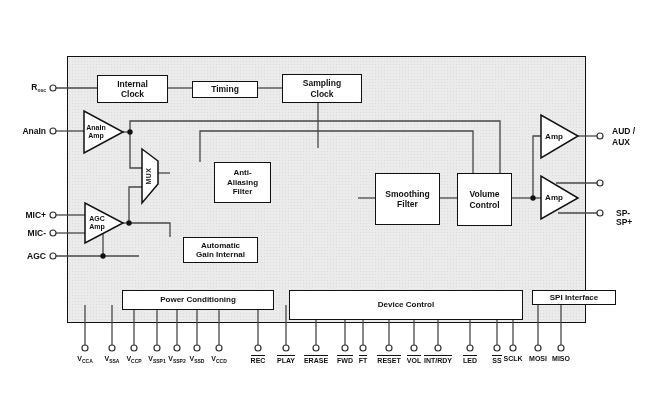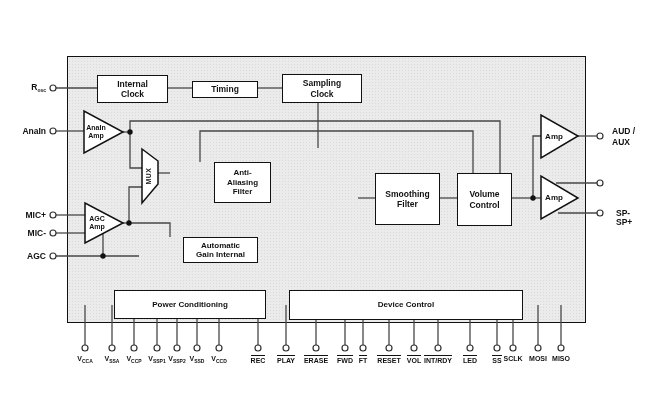--- a/index.html
+++ b/index.html
@@ -166,25 +166,28 @@
     <span>Filter</span>
   </div>
   <div class="blk" style="left:457px;top:173px;width:55px;height:53px;">
     <span>Volume</span>
     <span>Control</span>
   </div>
   <div class="blk small" style="left:139px;top:237px;width:75px;height:26px;">
     <span>Automatic</span>
     <span>Gain Internal</span>
   </div>
-  <div class="blk small" style="left:70px;top:290px;width:152px;height:29px;">
+  <div class="blk small" style="left:78px;top:290px;width:152px;height:20px;">
     <span>Power Conditioning</span>
   </div>
   <div class="blk small" style="left:245px;top:290px;width:234px;height:30px;">
     <span>Device Control</span>
+  </div>
+  <div class="blk small" style="left:488px;top:290px;width:84px;height:15px;">
+    <span>SPI Interface</span>
   </div>
 
   <div class="amp-lbl" style="left:84px;top:124px;">
     <div>AnaIn</div>
     <div>Amp</div>
   </div>
   <div class="amp-lbl" style="left:85px;top:215px;">
     <div>AGC</div>
     <div>Amp</div>
   </div>

